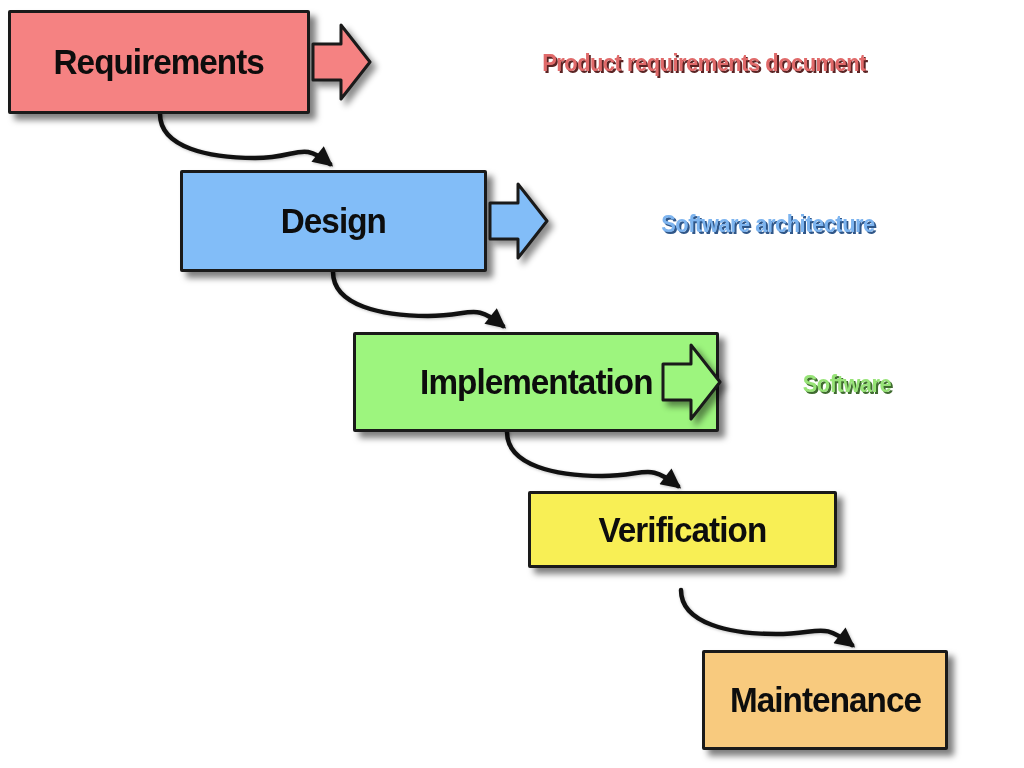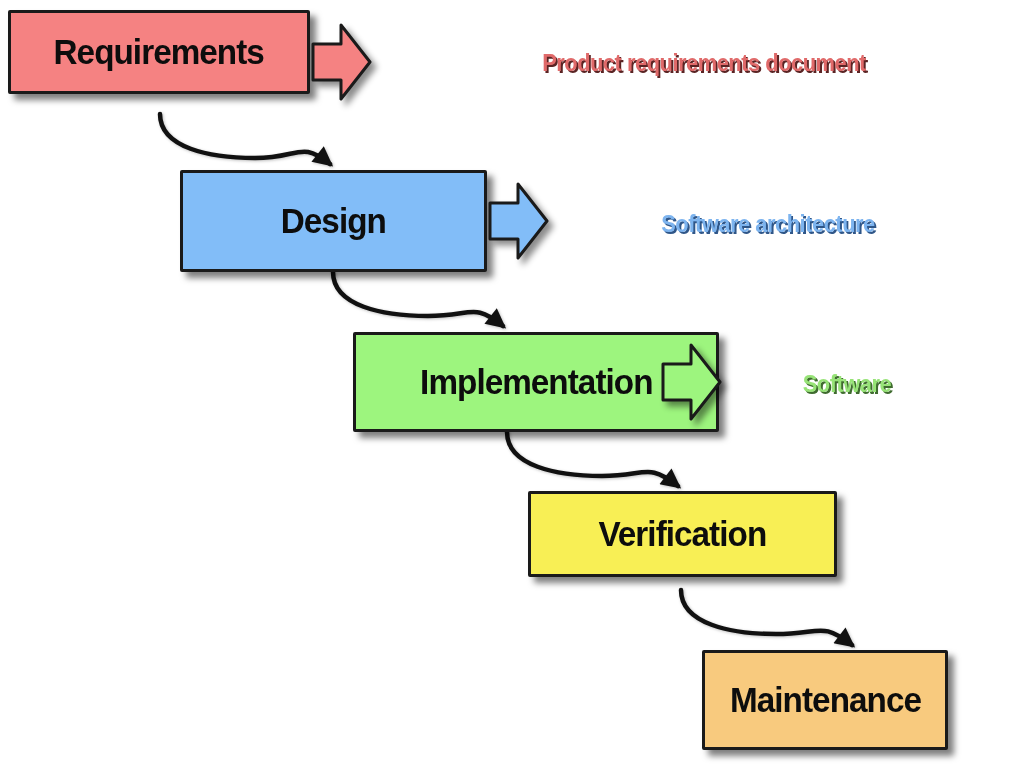--- a/index.html
+++ b/index.html
@@ -53,24 +53,24 @@
     height: 768px;
     pointer-events: none;
     filter: drop-shadow(1.5px 1.5px 1.5px rgba(0,0,0,0.25));
   }
   .connector-layer path.connector {
     fill: none;
     stroke-width: 4.5;
     stroke-linecap: round;
   }
   
-  #box-requirements   { left:   8px; top:  10px; width: 302px; height: 84px; justify-content: center; }
+  #box-requirements   { left:   8px; top:  10px; width: 302px; height: 104px; justify-content: center; }
   #box-design         { left: 180px; top: 170px; width: 307px; height: 102px; }
   #box-implementation { left: 353px; top: 332px; width: 366px; height: 100px; }
-  #box-verification   { left: 528px; top: 491px; width: 309px; height:  86px; }
+  #box-verification   { left: 528px; top: 491px; width: 309px; height:  77px; }
   #box-maintenance    { left: 702px; top: 650px; width: 246px; height: 100px; }
 
   #arrow-requirements   { left: 311px; top:  20px; }
   #arrow-design         { left: 488px; top: 179px; }
   #arrow-implementation { left: 661px; top: 340px; }
 
   #artifact-requirements   { left: 704px; top:  63px; }
   #artifact-design         { left: 768px; top: 224px; }
   #artifact-implementation { left: 847px; top: 384px; }
 </style>

